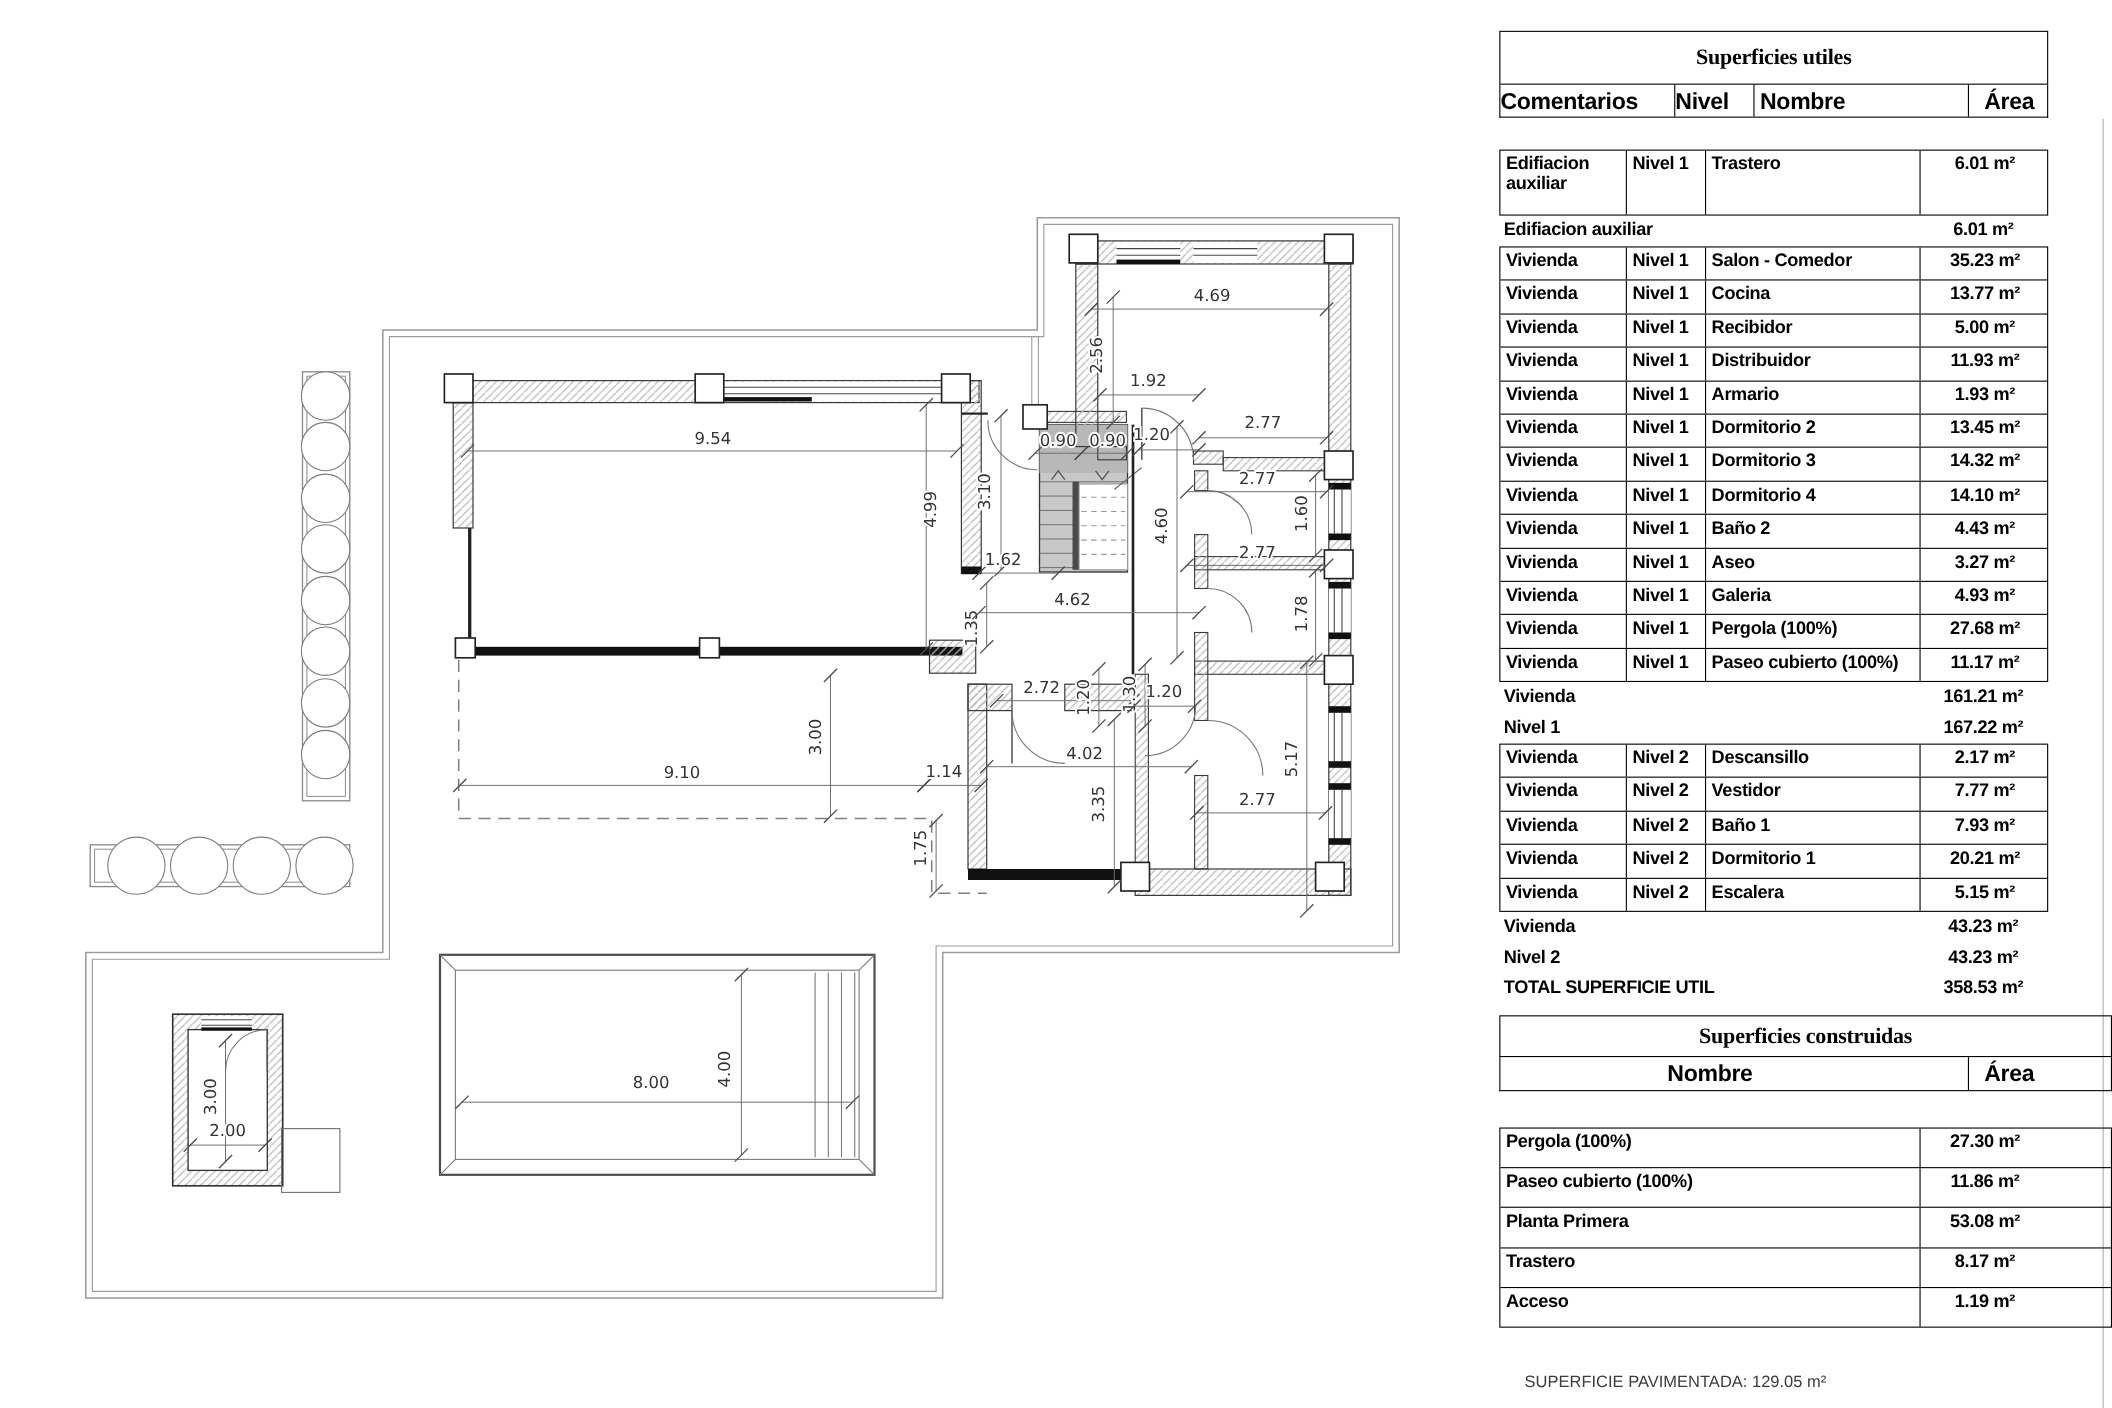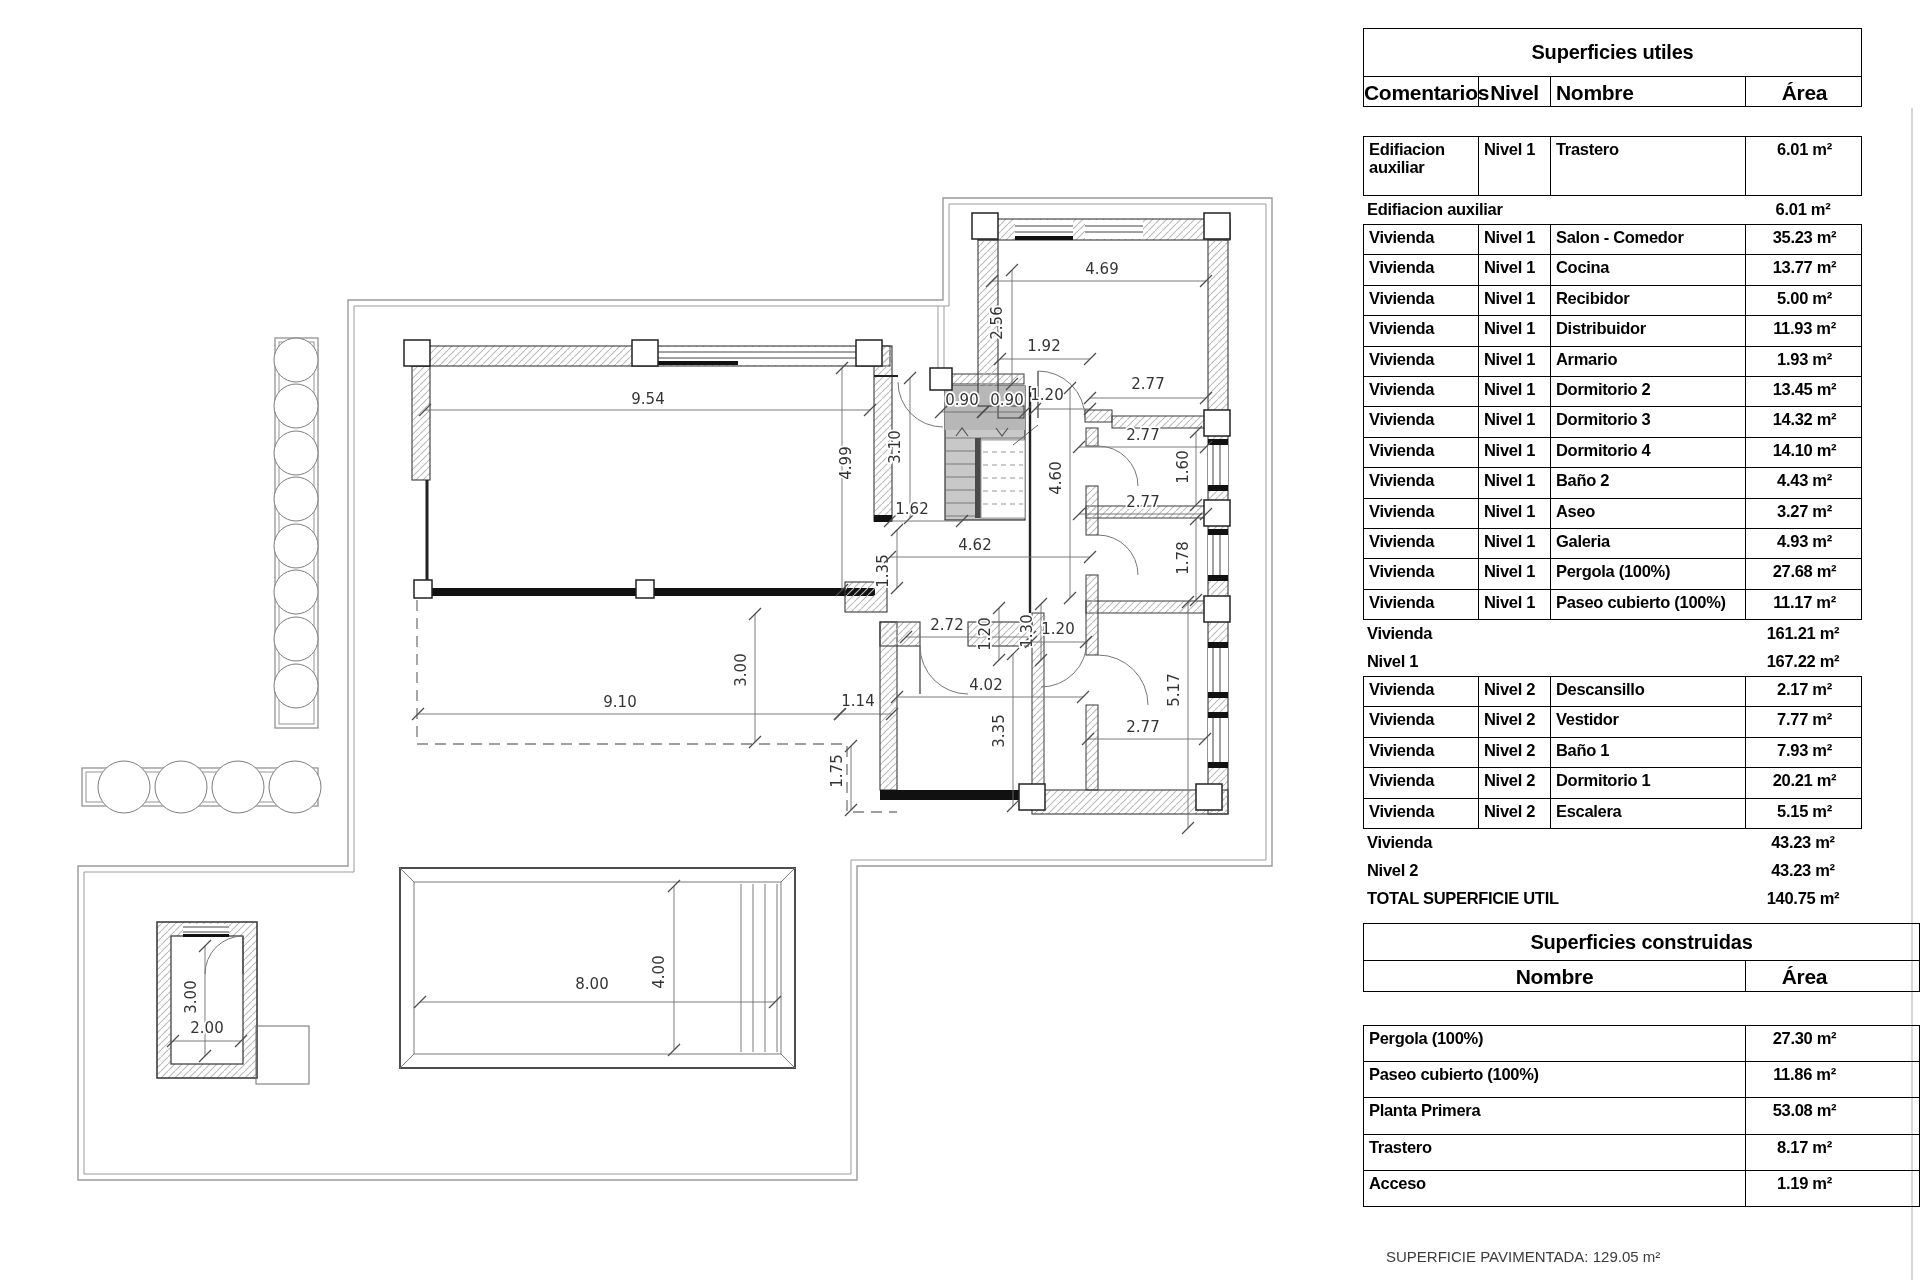--- a/index.html
+++ b/index.html
@@ -2,32 +2,32 @@
 <html><head>
 <meta charset="utf-8">
 <style>
   html,body{margin:0;padding:0;background:#e8e8e8;}
   .canvas{position:relative;width:1920px;height:1280px;background:#ffffff;overflow:hidden;
           font-family:"Liberation Sans",sans-serif;}
   svg{position:absolute;left:0;top:0;}
   
   .tblwrap{position:absolute;color:#000;}
   .t-title{border:1.8px solid #000;display:flex;align-items:center;justify-content:center;
-           font-weight:700;font-size:20px;letter-spacing:-0.2px;}
+           font-weight:700;font-size:20px;letter-spacing:-0.2px;font-family:Liberation Serif, serif;}
   .t-head,.t-row{display:grid;}
   .t-head{border:1.5px solid #000;border-top:none;}
   .blk{border:1.6px solid #000;}
   .t-row{border-top:1.2px solid #000;}
   .t-row:first-child{border-top:none;}
   .cell{font-weight:700;font-size:16.5px;letter-spacing:-0.3px;line-height:1.12;
         padding:3px 0 0 5px;overflow:hidden;}
   .cell.bl{border-left:1.2px solid #000;}
   .cell.ctr{text-align:center;padding-left:0;}
   .hcell{font-weight:700;font-size:21px;letter-spacing:-0.3px;padding:4px 0 0 5px;}
-  .hcell.bl{border-left:1.2px solid #000;}
+  .hcell.bl{border-left:1.2px solid #000;margin-left:44px;}
   .hcell.ctr{text-align:center;padding-left:0;}
   .subrow{position:relative;font-weight:700;font-size:16.5px;letter-spacing:-0.3px;}
   .subrow .lab{position:absolute;left:4px;top:4px;}
   .subrow .val{position:absolute;top:4px;text-align:center;}
   .gap{height:29px;}
   .footer-note{position:absolute;left:1386px;top:1248px;font-size:15px;color:#3c3c3c;
                font-family:"Liberation Sans",sans-serif;}
 </style>
 </head>
 <body>
@@ -522,21 +522,21 @@
       <div class="subrow" style="height: 28px;">
         <div class="lab">Vivienda</div>
         <div class="val" style="left: 381px; width: 118px;">43.23 m²</div>
       </div>
       <div class="subrow" style="height: 28px;">
         <div class="lab">Nivel 2</div>
         <div class="val" style="left: 381px; width: 118px;">43.23 m²</div>
       </div>
       <div class="subrow" style="height: 28px;">
         <div class="lab">TOTAL SUPERFICIE UTIL</div>
-        <div class="val" style="left: 381px; width: 118px;">140.75 m²</div>
+        <div class="val" style="left: 381px; width: 118px;">358.53 m²</div>
       </div>
     </div>
 
 <div id="t-cons" class="tblwrap" style="left:1363px;top:923px;width:557px;">
       <div class="t-title" style="height: 36px;">Superficies construidas</div>
       <div class="t-head" style="grid-template-columns: 381px 118px; height: 30px;">
         <div class="hcell ctr">Nombre</div>
         <div class="hcell bl ctr">Área</div>
       </div>
       <div class="gap" style="height: 33px;"></div>

